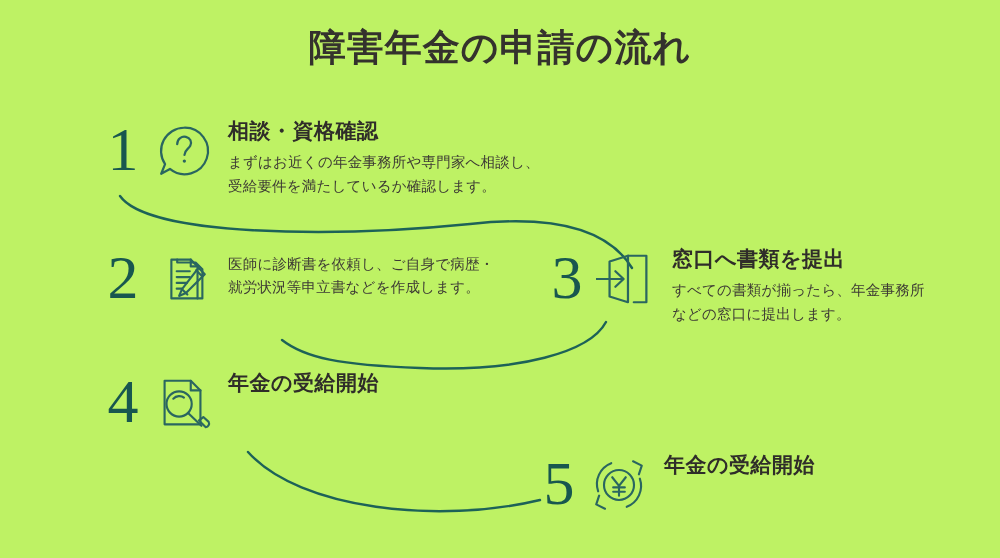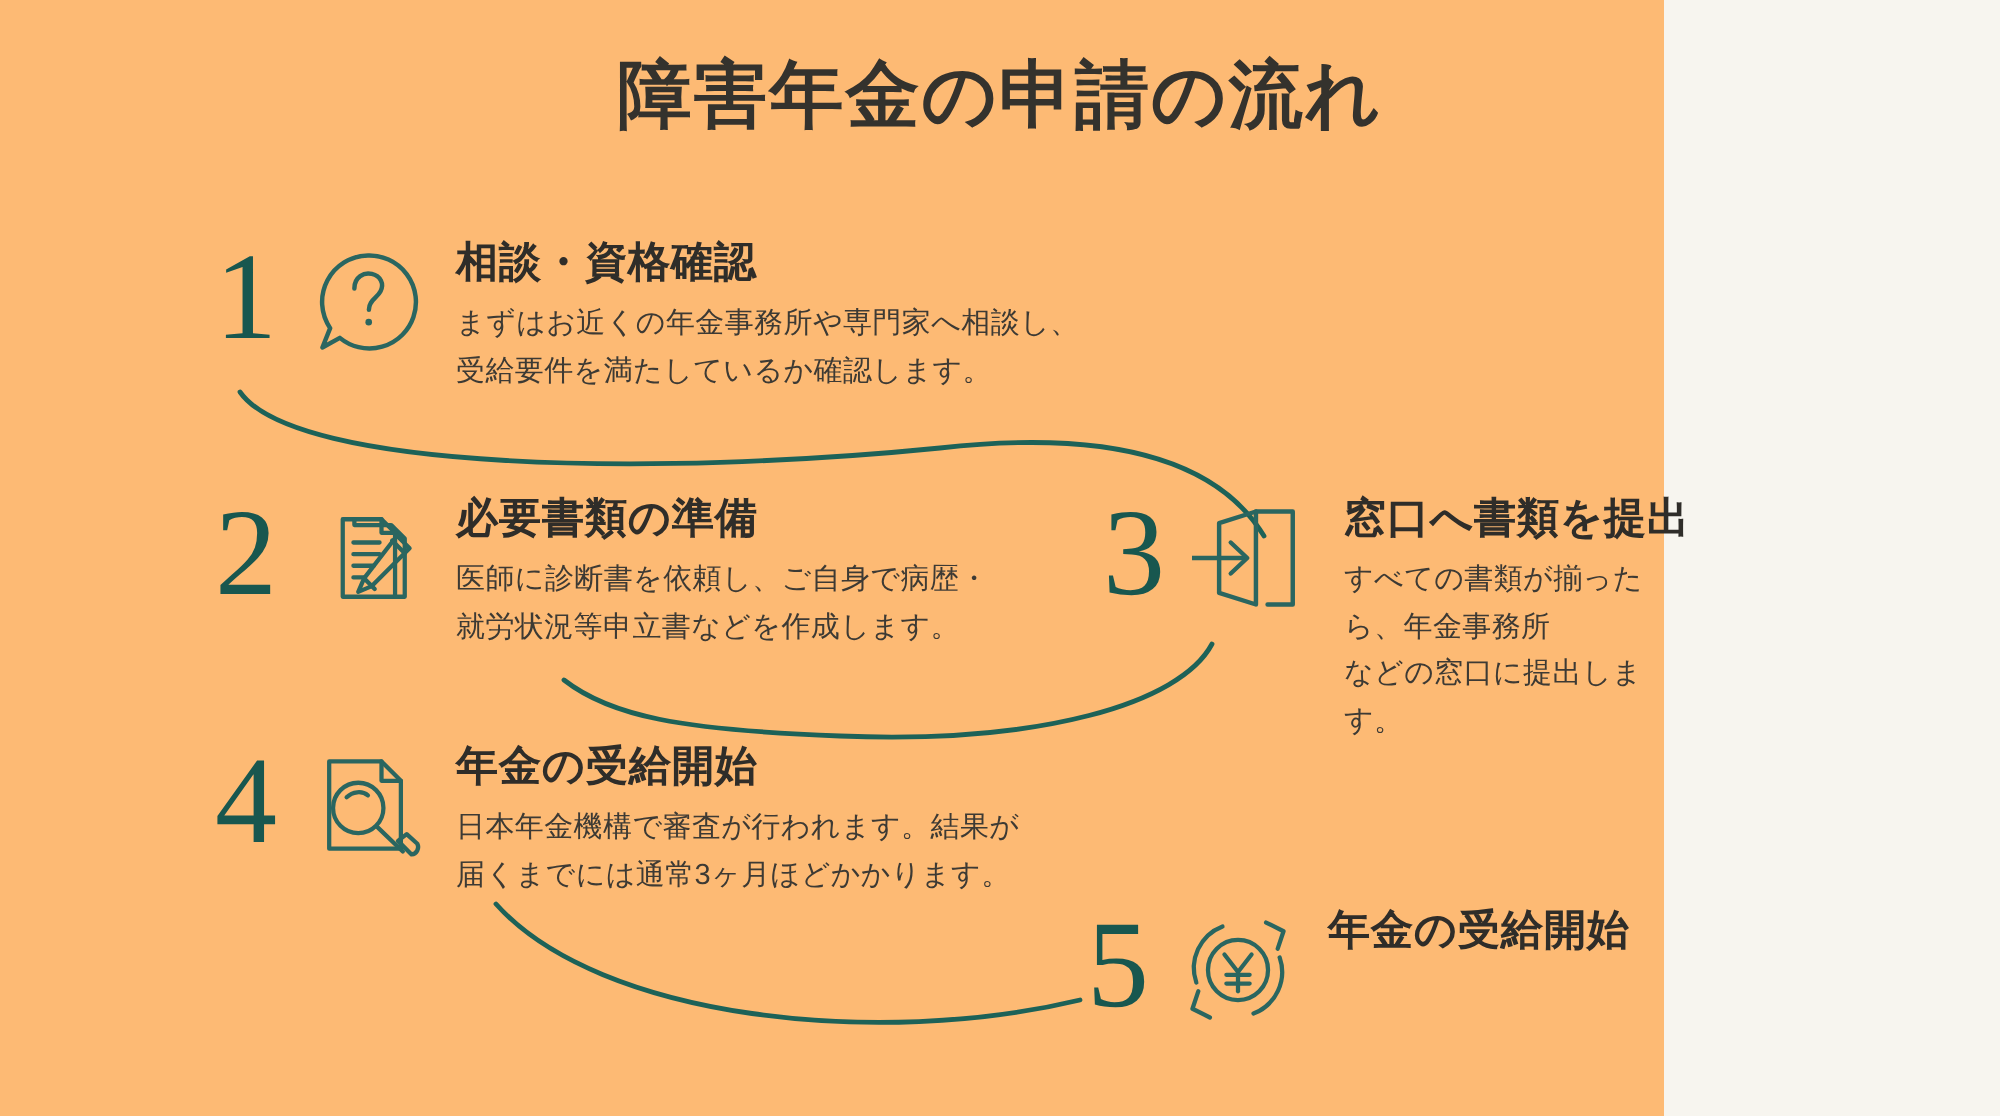--- a/index.html
+++ b/index.html
@@ -9,23 +9,23 @@
   body {
     width: 1000px;
     height: 558px;
     background: #f7f5ef;
     font-family: "Liberation Sans", "DejaVu Sans", sans-serif;
     overflow: hidden;
     position: relative;
   }
   #infographic {
     position: relative;
-    width: 832px;
+    width: 1000px;
     height: 558px;
-    background: #fdba74;
+    background: #bef264;
   }
   
   .title {
     position: absolute;
     top: 26px;
     left: 0;
     width: 1000px;
     text-align: center;
     font-size: 37px;
     font-weight: bold;
@@ -84,21 +84,21 @@
     white-space: nowrap;
     font-family: "DejaVu Sans", "Liberation Sans", sans-serif;
   }
   .step-body {
     margin-top: 7px;
     font-size: 14.5px;
     color: #3d3a34;
     line-height: 1.62;
     letter-spacing: 0.2px;
     white-space: pre-line;
-    font-family: Liberation Sans, sans-serif;
+    font-family: Liberation Serif, serif;
   }
   
   #step-1 { left: 96px;  top: 118px; }
   #step-2 { left: 96px;  top: 246px; }
   #step-3 { left: 540px; top: 246px; }
   #step-4 { left: 96px;  top: 370px; }
   #step-5 { left: 532px; top: 452px; }
 
   #step-1 .step-text { }
   #step-3 .step-text { }
@@ -146,21 +146,20 @@
           <path d="M 20 12 L 40 12 L 47 19 L 47 52 L 20 52 Z"></path>
           <path d="M 47 52 L 52 52 L 52 22 L 45 15 L 26 15 L 26 12"></path>
           <path d="M 40 12 L 40 19 L 47 19"></path>
           <path d="M 25.5 24 L 39 24 M 25.5 30 L 39 30 M 25.5 36 L 36 36 M 25.5 42 L 31 42"></path>
           <path d="M 48 20.5 L 54.5 27 L 35 46.5 L 28 49.5 L 31 42.5 Z"></path>
           <path d="M 31 42.5 L 36.5 48 M 45.5 23 L 52 29.5"></path>
         </g>
       </svg>
     </div>
     <div class="step-text">
-      <div class="step-head">必要書類の準備</div>
       <div class="step-body">医師に診断書を依頼し、ご自身で病歴・
 就労状況等申立書などを作成します。</div>
     </div>
   </div>
 
   <div class="step" id="step-3">
     <div class="step-num">3</div>
     <div class="step-icon">
       <svg viewBox="0 0 64 64" xmlns="http://www.w3.org/2000/svg">
         <g fill="none" stroke="#2a6660" stroke-width="2.3" stroke-linecap="round" stroke-linejoin="round">
@@ -187,22 +186,20 @@
           <path d="M 40 9 L 40 19 L 50 19"></path>
           <circle cx="28" cy="33" r="13"></circle>
           <path d="M 37.5 42.5 L 51 55.5"></path>
           <path d="M 48.5 50 L 55.5 57 A 3.8 3.8 0 0 0 58.5 51.5 L 53 46.5 Z"></path>
           <path d="M 22 27.5 C 25 24.5, 30 24, 33 26.5"></path>
         </g>
       </svg>
     </div>
     <div class="step-text">
       <div class="step-head">年金の受給開始</div>
-      <div class="step-body">日本年金機構で審査が行われます。結果が
-届くまでには通常3ヶ月ほどかかります。</div>
     </div>
   </div>
 
   <div class="step" id="step-5">
     <div class="step-num">5</div>
     <div class="step-icon">
       <svg viewBox="0 0 64 64" xmlns="http://www.w3.org/2000/svg">
         <g fill="none" stroke="#2a6660" stroke-width="2.2" stroke-linecap="round" stroke-linejoin="round">
           <circle cx="32" cy="32" r="15.5"></circle>
           <path d="M 25 24 L 32 33 L 39 24"></path>

